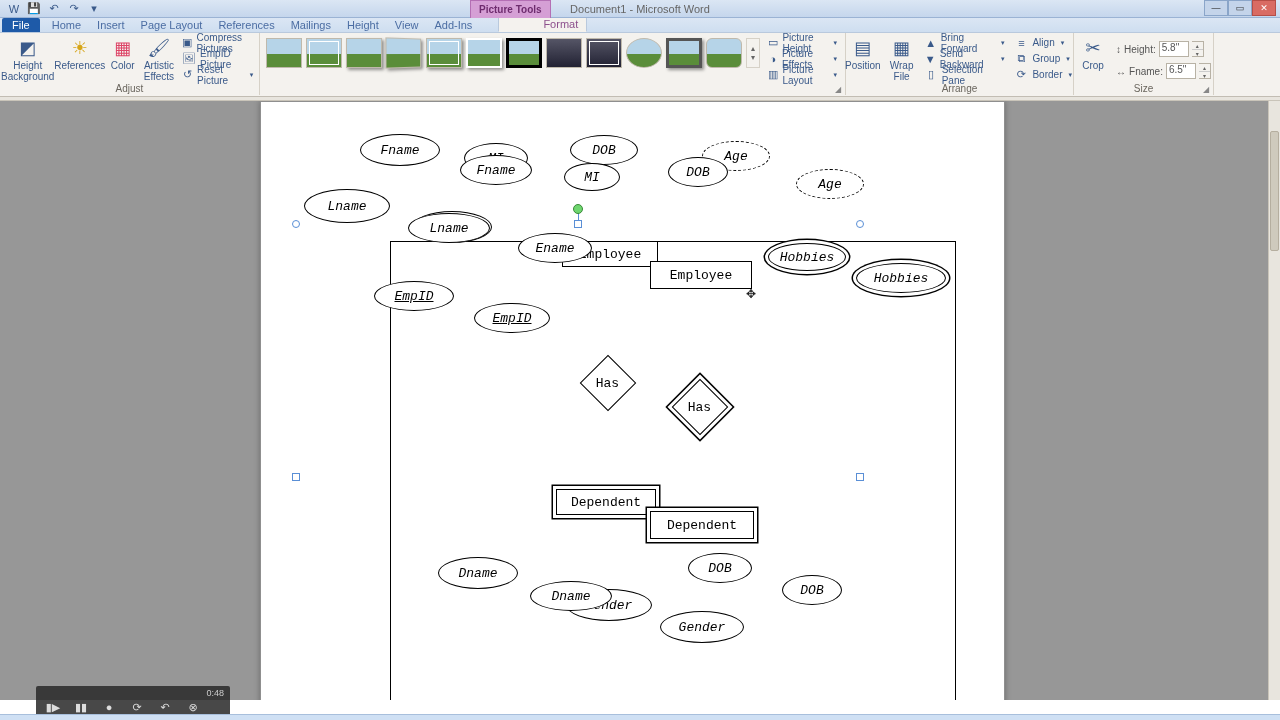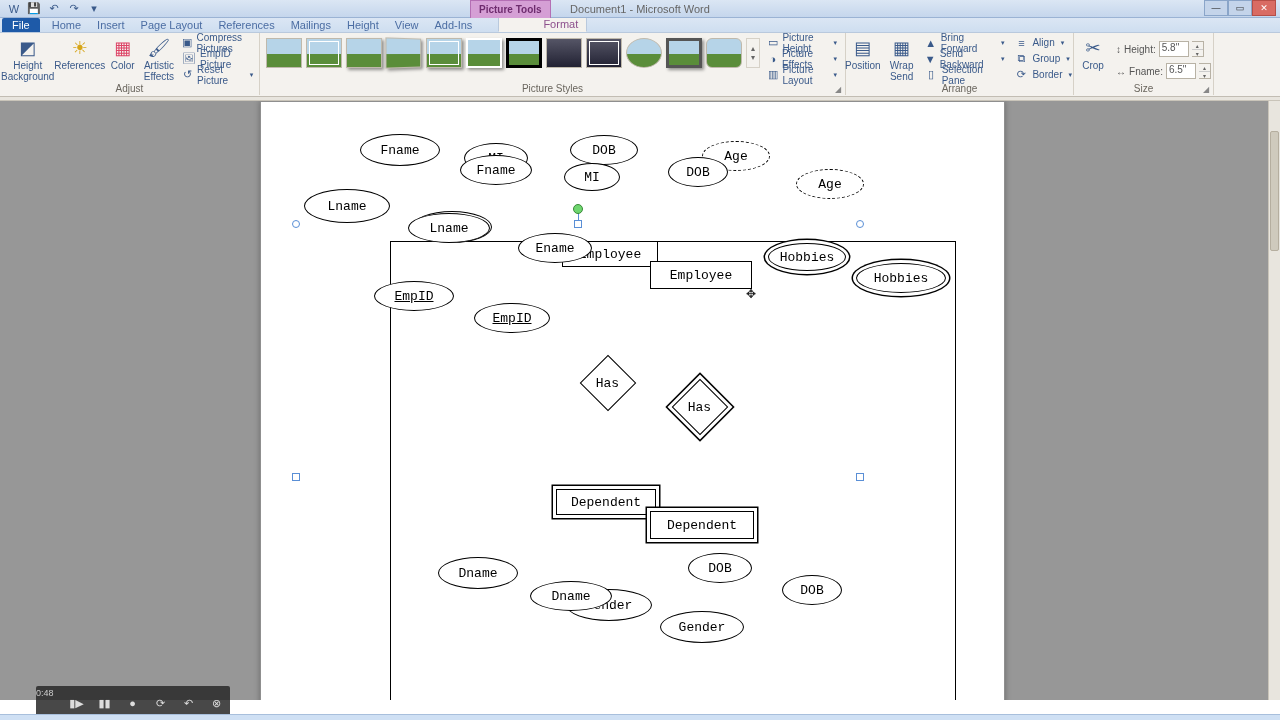--- a/index.html
+++ b/index.html
@@ -115,41 +115,41 @@
   .selbox {
     position:absolute; left:296px; top:123px; width:564px; height:506px;
   }
   .handle { position:absolute; width:8px; height:8px; background:#fff; border:1px solid #5a8fd6; border-radius:50%; }
   .handle.sq { border-radius:0; }
   .rotgrip { position:absolute; left:50%; top:-20px; transform:translateX(-50%); width:10px; height:10px; border-radius:50%; background:#6fd66f; border:1px solid #3a8a3a;}
   .rotline { position:absolute; left:50%; top:-12px; width:1px; height:12px; background:#5a8fd6;}
 
   
   .er { position:absolute; font-family:"Courier New",monospace; font-size:13px; display:flex; align-items:center; justify-content:center; background:#fff; }
-  .ellipse { border:1.5px solid #000; border-radius:50%; padding:0; }
+  .ellipse { border:1.5px solid #000; border-radius:50%; padding:0;font-style:italic; }
   .ellipse.dbl { box-shadow: 0 0 0 3px #fff, 0 0 0 4.5px #000; margin:4px;}
   .ellipse.dashed { border-style:dashed; }
   .rect { border:1.5px solid #000; }
   .rect.dbl { box-shadow: 0 0 0 3px #fff, 0 0 0 4.5px #000; }
   .diamond { border:1.5px solid #000; transform:rotate(45deg); }
   .diamond.dbl { box-shadow: 0 0 0 3px #fff, 0 0 0 4.5px #000; }
   .diamond span { transform:rotate(-45deg); display:block; font-family:"Courier New",monospace; }
   .underline { text-decoration: underline; }
 
   svg.edges { position:absolute; inset:0; pointer-events:none; }
 
   
   .vscroll { position:absolute; right:0; top:101px; bottom:20px; width:12px; background:#e8e5de; border-left:1px solid #c9c4b9;}
   .vscroll .thumbv { position:absolute; top:30px; left:1px; right:1px; height:120px; background:#cfcabd; border:1px solid #b5ae9f; border-radius:2px;}
 
   
   .player {
     position:absolute; left:36px; bottom:0; width:194px; height:34px;
     background:rgba(40,40,40,.85); border-radius:2px 2px 0 0;
-    display:flex; flex-direction:row;
+    display:flex; flex-direction:column;
   }
   .ptime { color:#ccc; font-size:9px; text-align:right; padding:2px 6px 0 0;}
   .pbtns { display:flex; gap:14px; padding:2px 10px; align-items:center;}
   .pbtn { width:14px; height:14px; color:#ddd; display:flex;align-items:center;justify-content:center; font-size:11px;}
 
   .statusbar { position:absolute; bottom:0; left:0; right:0; height:6px; background:#cfe0f4; border-top:1px solid #a8bfdc;}
 </style>
 </head>
 <body>
 
@@ -250,33 +250,32 @@
             <span>Picture Effects</span>
             <span style="font-size:7px;margin-left:2px">▾</span>
           </div>
         <div class="smallbtn">
             <span class="sic">▥</span>
             <span>Picture Layout</span>
             <span style="font-size:7px;margin-left:2px">▾</span>
           </div>
       </div>
     </div>
-    <div class="group-label">Picture Styles</div>
     <div class="launcher">◢</div>
   </div>
 
   <div class="group" style="width:228px">
     <div class="group-row">
       <div class="bigbtn" style="width:40px">
           <div class="ic">▤</div>
           <span>Position</span>
         </div>
       <div class="bigbtn" style="width:34px">
           <div class="ic">▦</div>
-          <span>Wrap Send</span>
+          <span>Wrap File</span>
         </div>
       <div class="vcol">
         <div class="smallbtn">
             <span class="sic">▲</span>
             <span>Bring Forward</span>
             <span style="font-size:7px;margin-left:2px">▾</span>
           </div>
         <div class="smallbtn">
             <span class="sic">▼</span>
             <span>Send Backward</span>

